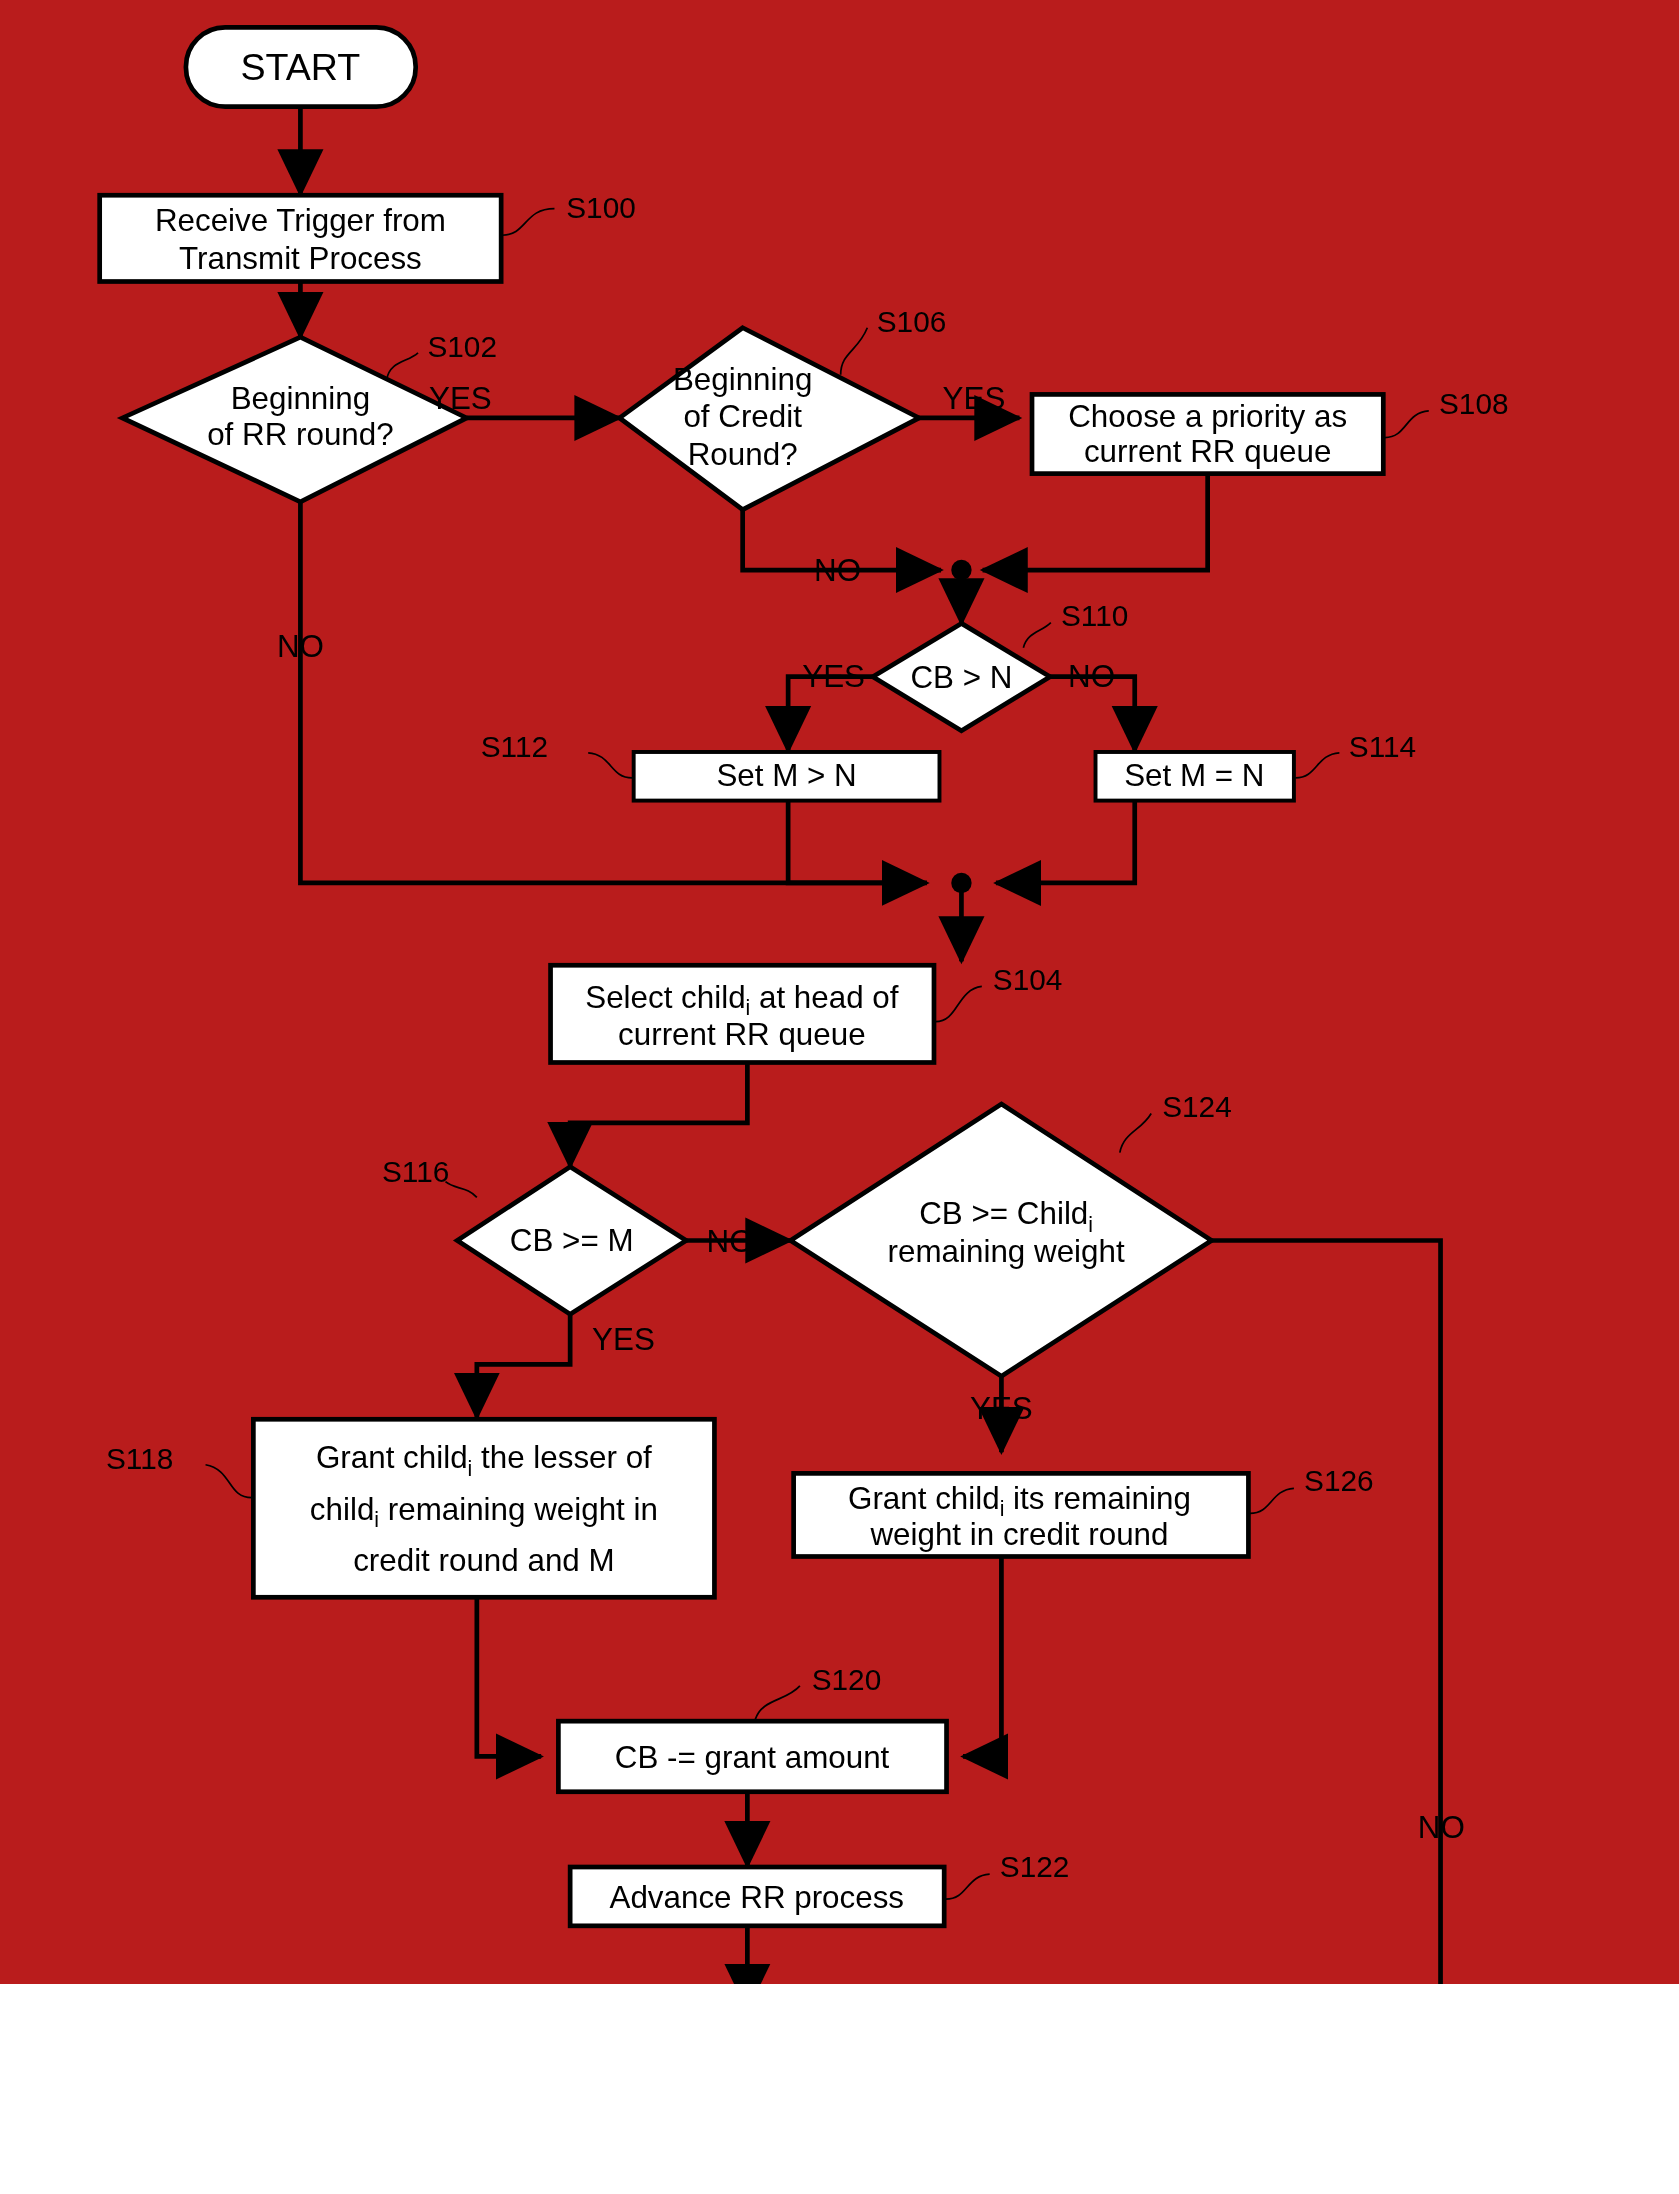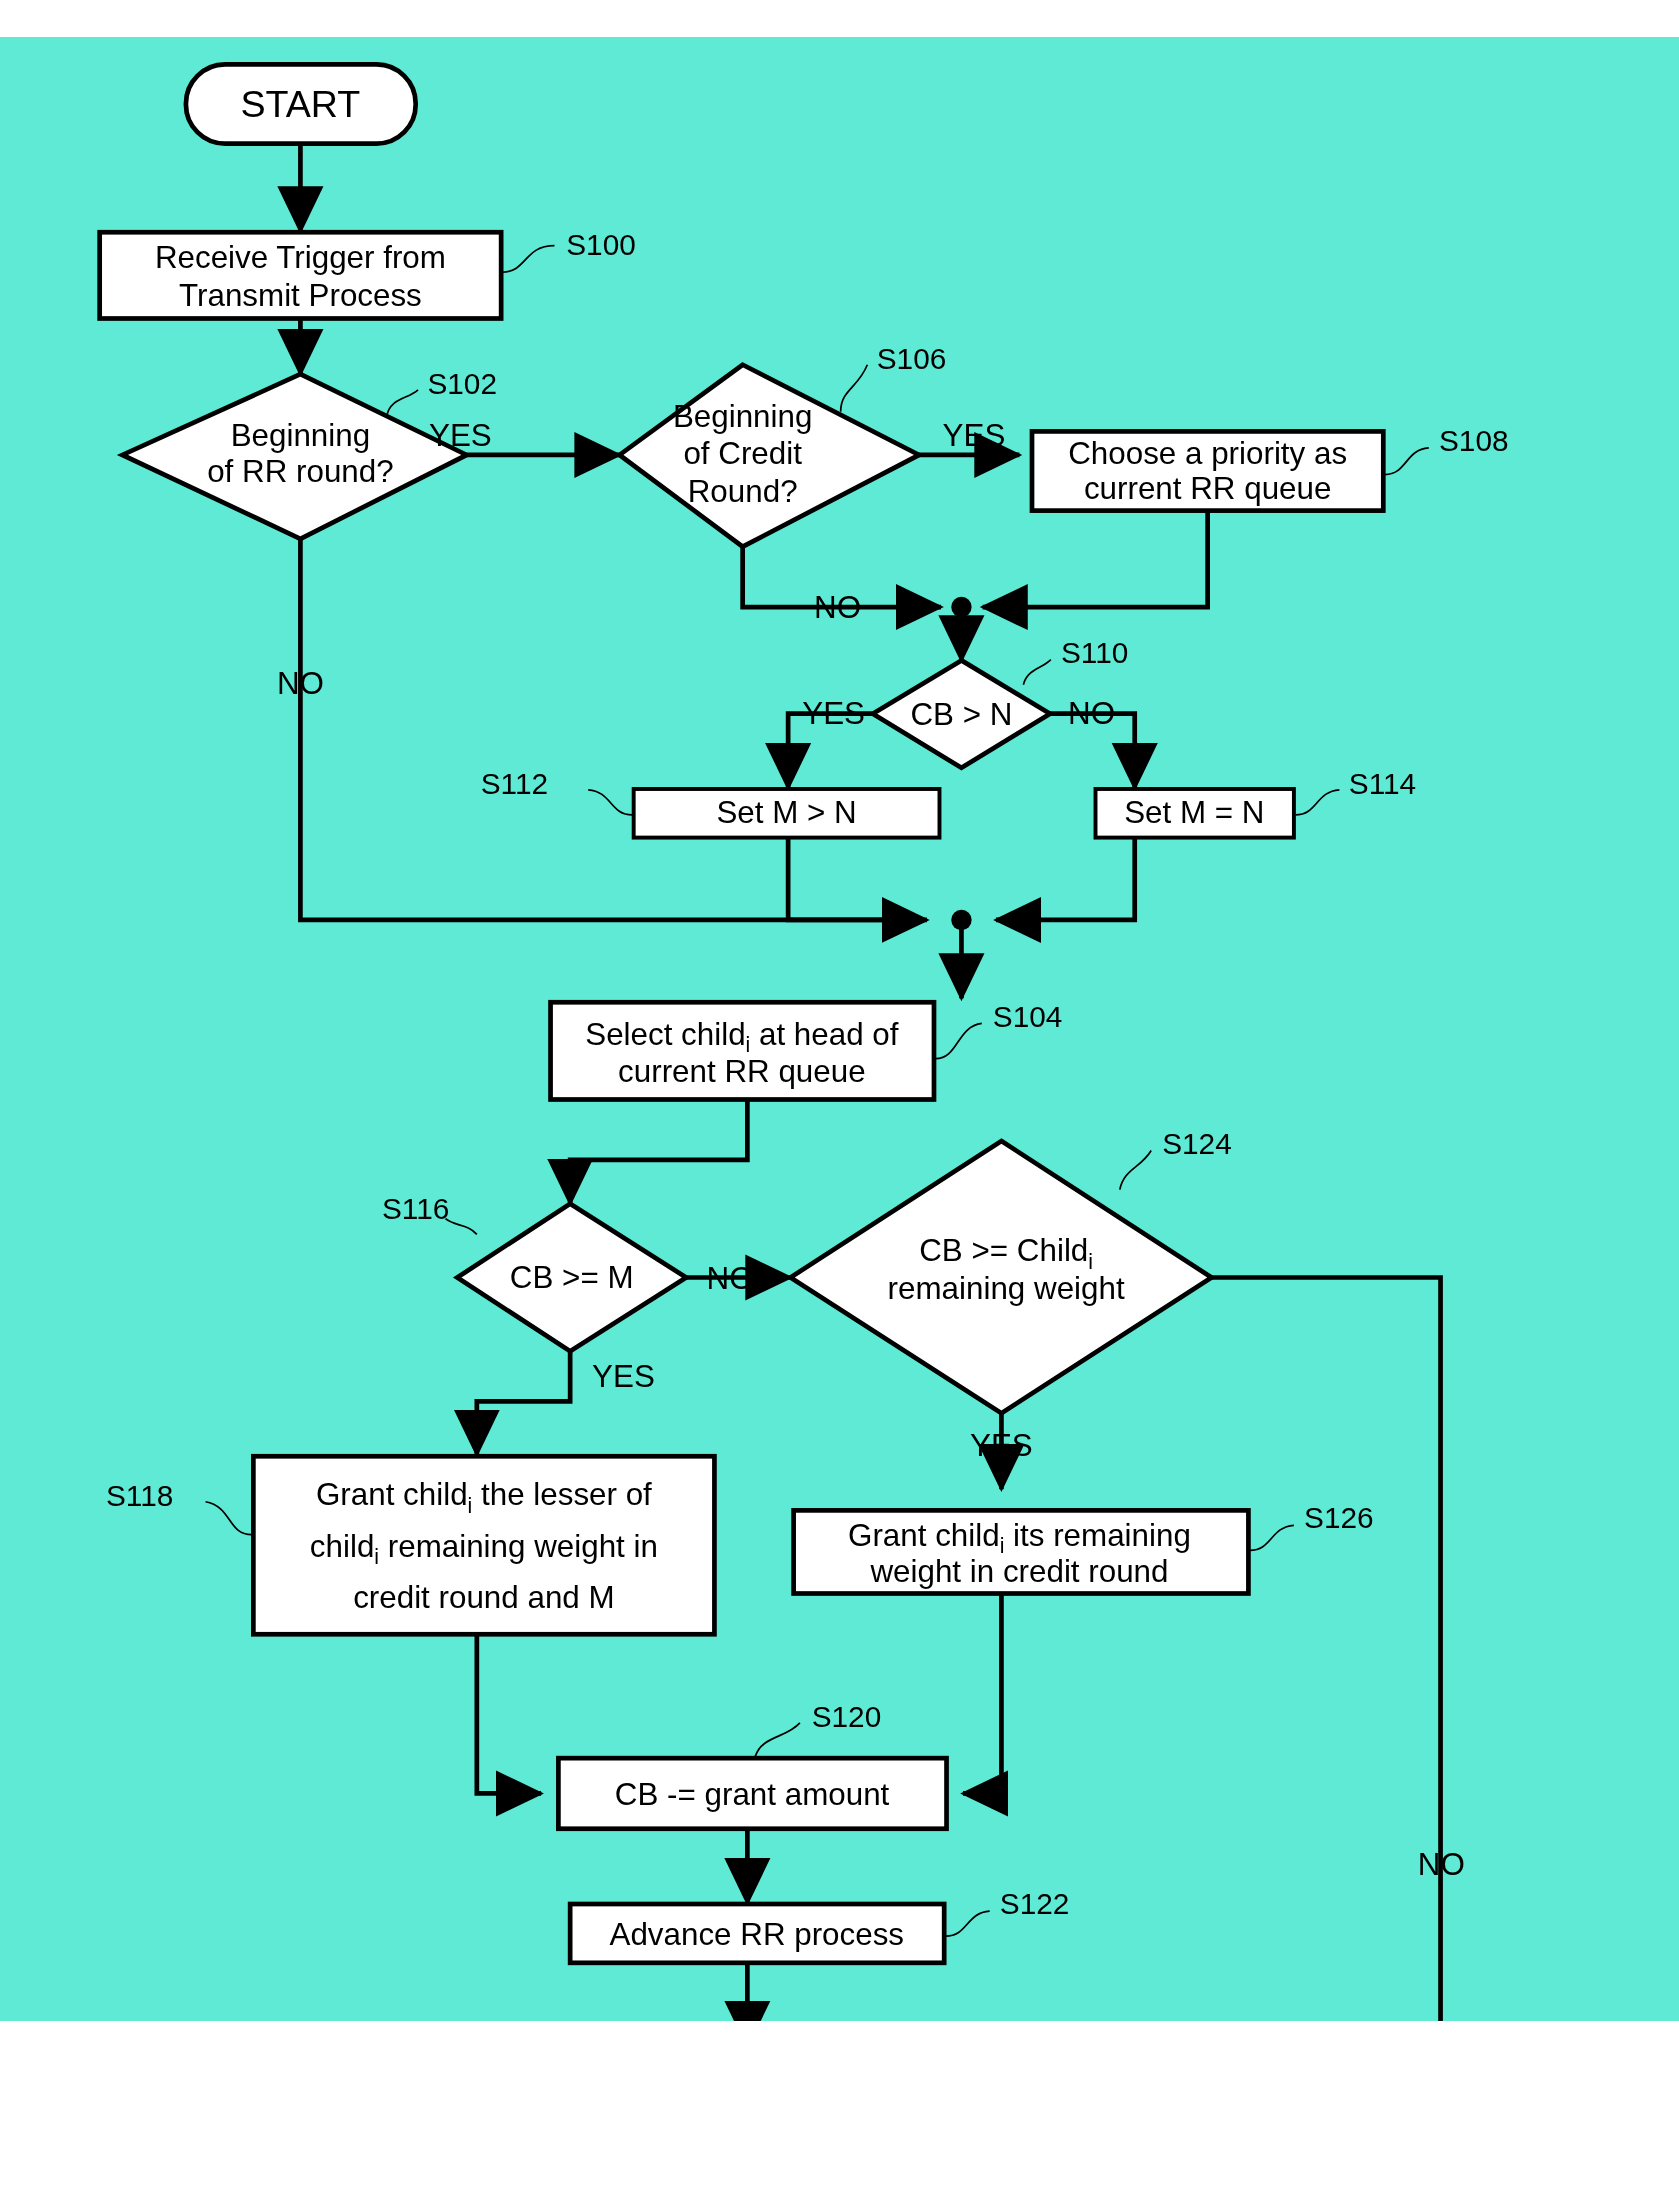--- a/index.html
+++ b/index.html
@@ -4,23 +4,22 @@
 <style>
   html, body {
     margin: 0;
     padding: 0;
     background: #ffffff;
   }
   #page {
     position: relative;
     width: 1679px;
     height: 1984px;
-    background: #5eead4;
+    background: #b91c1c;
     font-family: "Liberation Sans", sans-serif;
-    margin-top: 37px;
   }
   svg#flow {
     position: absolute;
     left: 0;
     top: 0;
     width: 1679px;
     height: 2194px;
   }
   .node-shape {
     fill: #ffffff;

